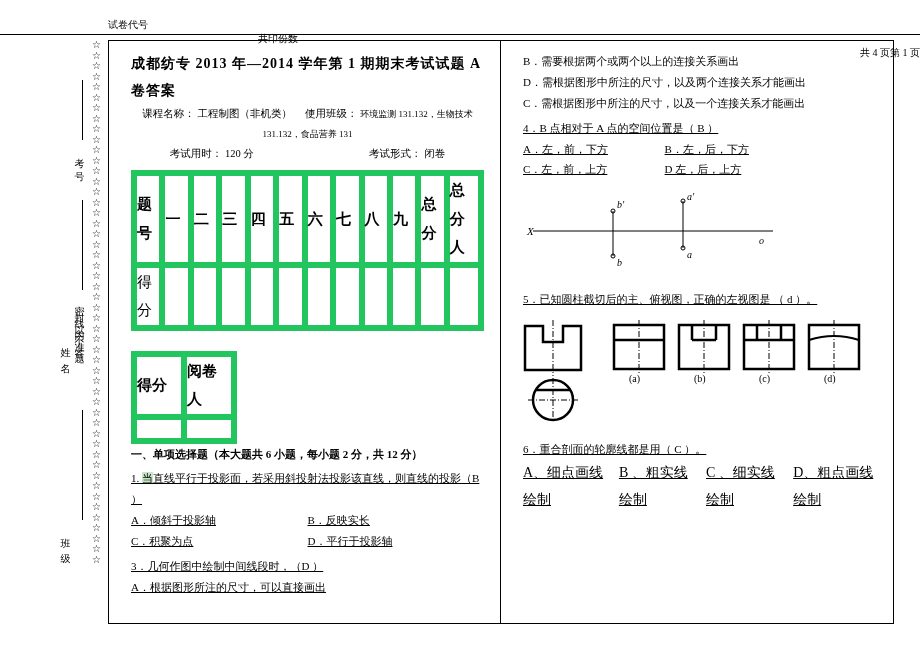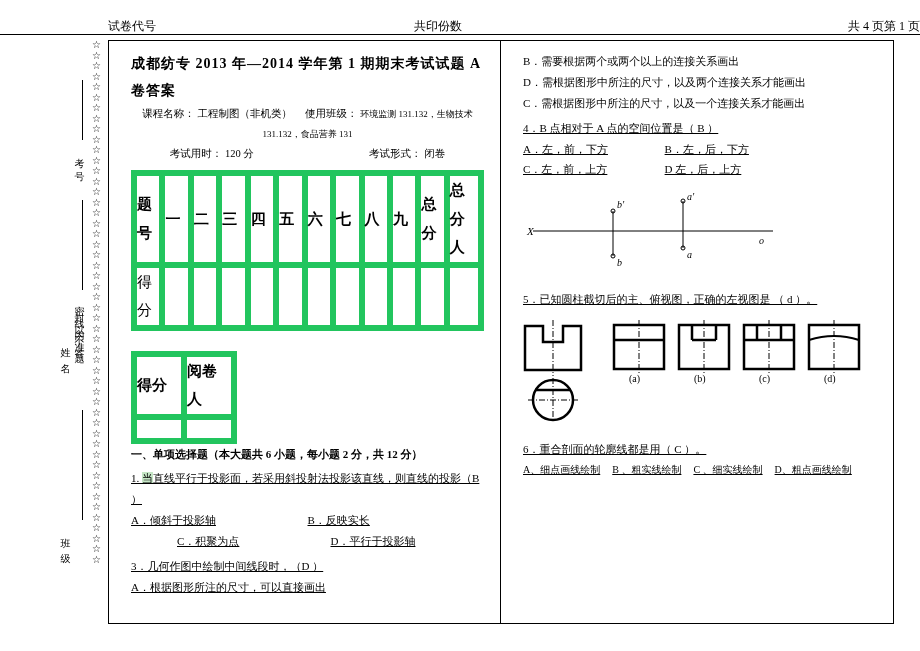--- a/index.html
+++ b/index.html
@@ -17,21 +17,22 @@
     box-sizing: border-box;
   }
   .top-header {
     position: absolute;
     top: 18px;
     left: 0;
     width: 920px;
     height: 16px;
     border-bottom: 1px solid #000;
     display: flex;
-    font-size: 12px;
+    font-size: 10px;
+    flex-direction: column;
   }
   .top-header-left {
     margin-left: 108px;
   }
   .top-header-mid {
     margin-left: 258px;
   }
   .top-header-right {
     margin-left: auto;
   }
@@ -213,21 +214,21 @@
         </table>
 
       <div class="section-h">一、单项选择题（本大题共 6 小题，每小题 2 分，共 12 分）</div>
 
       <div class="q">
         <span>1.  </span><span class="hl">当</span><span>直线平行于投影面，若采用斜投射法投影该直线，则直线的投影（B     ）</span>
         <div style="display:flex;">
           <div style="width:50%">A．倾斜于投影轴</div>
           <div>B．反映实长</div>
         </div>
-        <div style="display:flex;margin-left:46px;">
+        <div style="display:flex;">
           <div style="width:50%">C．积聚为点</div>
           <div>D．平行于投影轴</div>
         </div>
       </div>
 
 
       <div class="q">
         <div>3．几何作图中绘制中间线段时，（D     ）</div>
         <div>A．根据图形所注的尺寸，可以直接画出</div>
       </div>
@@ -315,21 +316,21 @@
             <rect x="1" y="1" width="50" height="44"></rect>
             <path d="M1 16 Q26 8 51 16" stroke-width="2"></path>
             <line x1="26" y1="-4" x2="26" y2="50" stroke-width="1" stroke-dasharray="6 2 1 2"></line>
           </g>
           <text x="301" y="66" font-size="10">(d)</text>
         </svg>
       </div>
 
       <div class="q">
         <div>6．重合剖面的轮廓线都是用（   C   ）。</div>
-        <div style="display:flex; gap:12px; flex-wrap:nowrap; font-size:10px;">
+        <div style="display:flex; gap:12px; flex-wrap:nowrap; font-size:14px;">
           <div>A、细点画线绘制</div>
           <div>B 、粗实线绘制</div>
           <div>C 、细实线绘制</div>
           <div>D、粗点画线绘制</div>
         </div>
       </div>
     </div>
 
   </div>
 </div>

